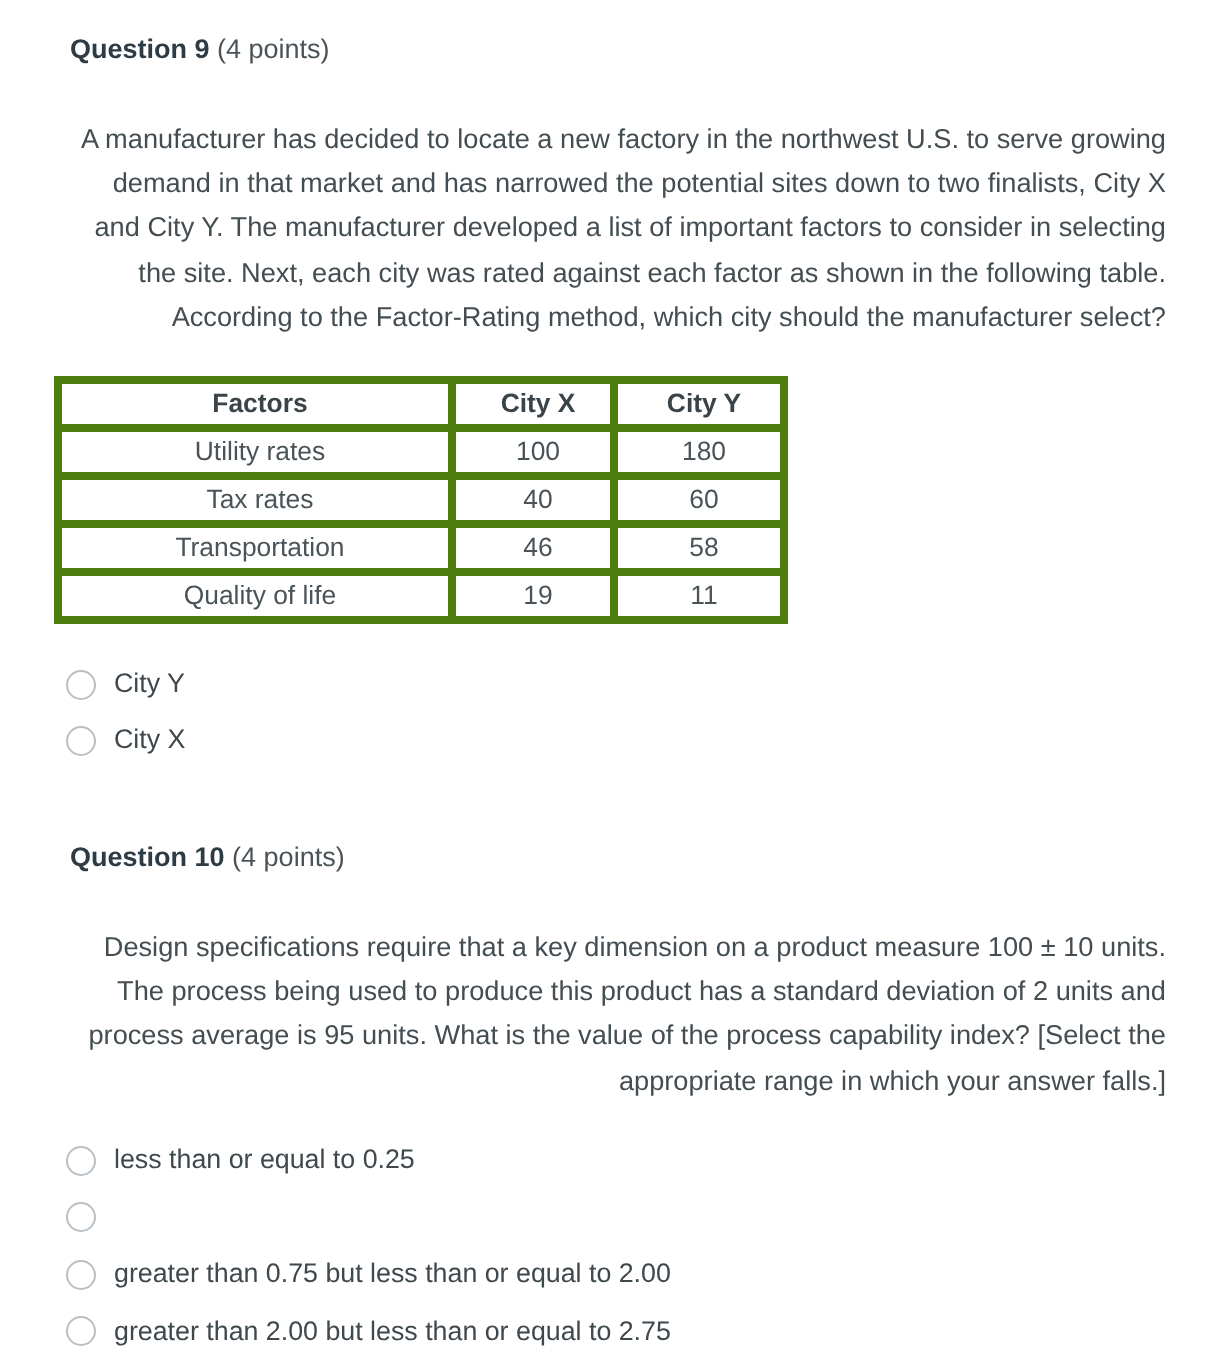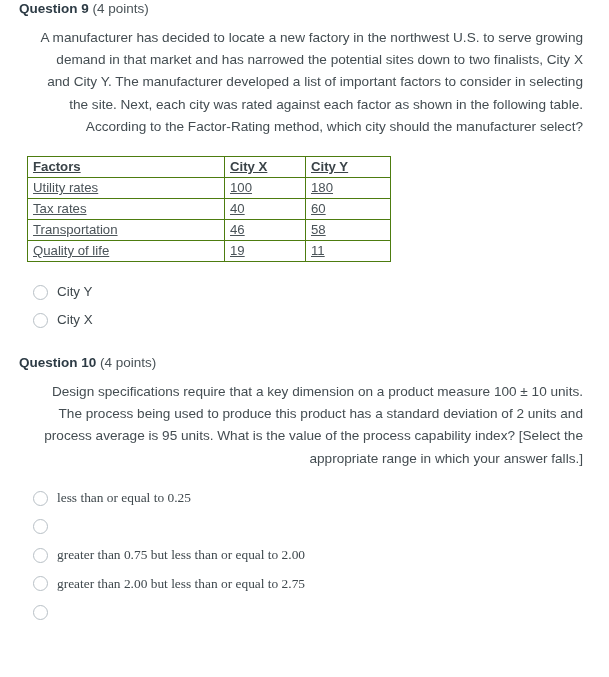--- a/index.html
+++ b/index.html
@@ -15,21 +15,21 @@
     overflow: hidden;
     position: relative;
   }
 
   .page {
     padding: 0;
   }
 
   
   .q-heading {
-    margin: 0;
+    margin: 16px;
     padding: 0 0 0 19px;
     font-size: 13.5px;
     line-height: 18px;
     color: #2d3b45;
     font-weight: 400;
   }
   .q-heading .q-title {
     font-weight: 700;
     color: #2d3b45;
   }
@@ -59,48 +59,47 @@
     table-layout: fixed;
     font-size: 13.2px;
     color: #4a5358;
   }
   table.factor-table col.c-factor { width: 197px; }
   table.factor-table col.c-x { width: 81px; }
   table.factor-table col.c-y { width: 85px; }
 
   table.factor-table th,
   table.factor-table td {
-    border: 1px solid #4d7c0f;
+    border: 4px solid #4d7c0f;
     padding: 1px 0 2px 5px;
-    text-align: left;
+    text-align: center;
     font-weight: 400;
     line-height: 17px;
     height: 17px;
     vertical-align: middle;
     white-space: nowrap;
     overflow: hidden;
-    text-decoration: underline;
   }
   table.factor-table th {
     font-weight: 700;
     color: #3a4348;
   }
 
   
   .options {
     padding: 16px 0 0 33px;
   }
   .options.q10 { padding-top: 14px; }
 
   .option-row {
     display: flex;
     align-items: center;
     height: 28px;
   }
-  .options.q10 .option-row { height: 28.5px; font-family: Liberation Serif, serif; }
+  .options.q10 .option-row { height: 28.5px; }
 
   .radio {
     width: 15px;
     height: 15px;
     min-width: 15px;
     border: 1px solid #b8c0c6;
     border-radius: 50%;
     background: #ffffff;
     box-sizing: border-box;
     display: inline-block;

